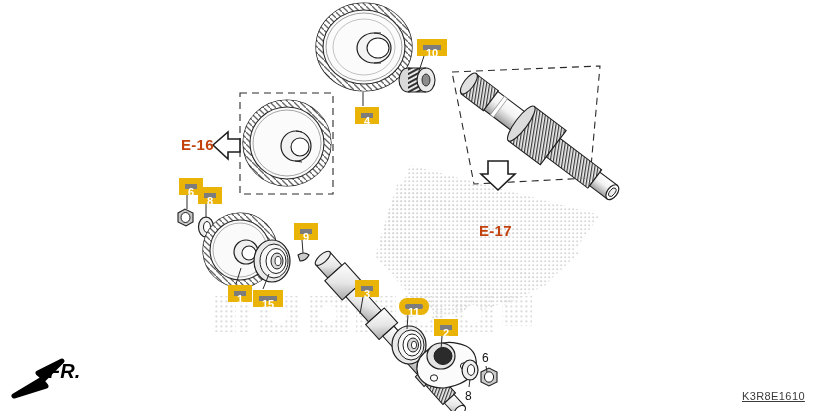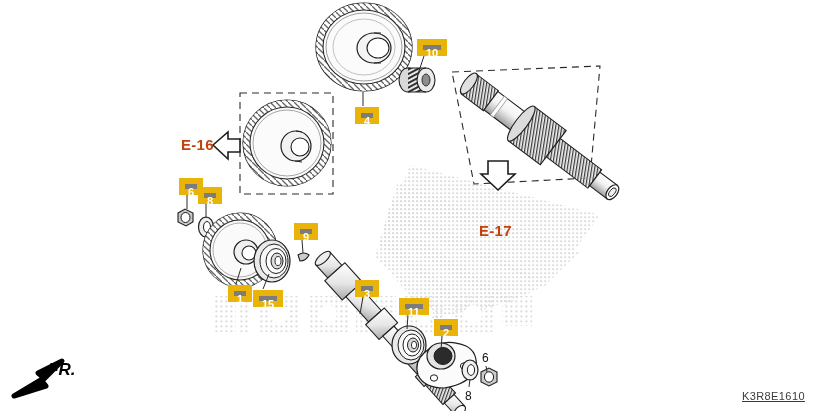--- a/index.html
+++ b/index.html
@@ -7,21 +7,21 @@
        font-family:"Liberation Sans","DejaVu Sans",sans-serif;}
   #stage{position:absolute;left:0;top:0;width:822px;height:411px;}
   svg.layer{position:absolute;left:0;top:0;width:822px;height:411px;overflow:visible;}
   .callout{position:absolute;background:#7c7c7c;border:6px solid #eab308;
            color:#ffffff;font-weight:bold;font-size:11px;line-height:17px;
            text-align:center;height:17px;min-width:15px;padding:0 3px;
            box-sizing:border-box;letter-spacing:0px;}
   .plainlabel{position:absolute;color:#111;font-size:12px;font-weight:normal;}
   .sectionlabel{position:absolute;color:#c2410c;font-size:15px;font-weight:bold;
                 letter-spacing:0.3px;}
-  .frlabel{position:absolute;color:#000;font-size:17px;font-weight:bold;
+  .frlabel{position:absolute;color:#000;font-size:20px;font-weight:bold;
            font-style:italic;}
   .partno{position:absolute;color:#3a3a3a;font-size:11px;letter-spacing:0.4px;text-decoration:underline;}
 </style>
 </head>
 <body>
 
 <div id="stage">
 
   <svg class="layer">
     <defs>
@@ -230,21 +230,21 @@
   </svg>
 
   <div class="callout" style="left:417px;top:39px;">10</div>
   <div class="callout" style="left:355px;top:107px;">4</div>
   <div class="callout" style="left:179px;top:178px;">6</div>
   <div class="callout" style="left:198px;top:187px;">8</div>
   <div class="callout" style="left:294px;top:223px;">9</div>
   <div class="callout" style="left:228px;top:285px;">1</div>
   <div class="callout" style="left:253px;top:290px;">15</div>
   <div class="callout" style="left:355px;top:280px;">3</div>
-  <div class="callout" style="left:399px;top:298px;">11</div>
+  <div class="callout" style="left:399px;top:298px;border-radius:8px;">11</div>
   <div class="callout" style="left:434px;top:319px;">2</div>
 
   <div class="plainlabel" style="left:482px;top:351px;">6</div>
   <div class="plainlabel" style="left:465px;top:389px;">8</div>
 
   <div class="sectionlabel" style="left:181px;top:136px;">E-16</div>
   <div class="sectionlabel" style="left:479px;top:188px;margin-top:34px;">E-17</div>
 
   <div class="frlabel" style="left:48px;top:360px;">FR.</div>
 

